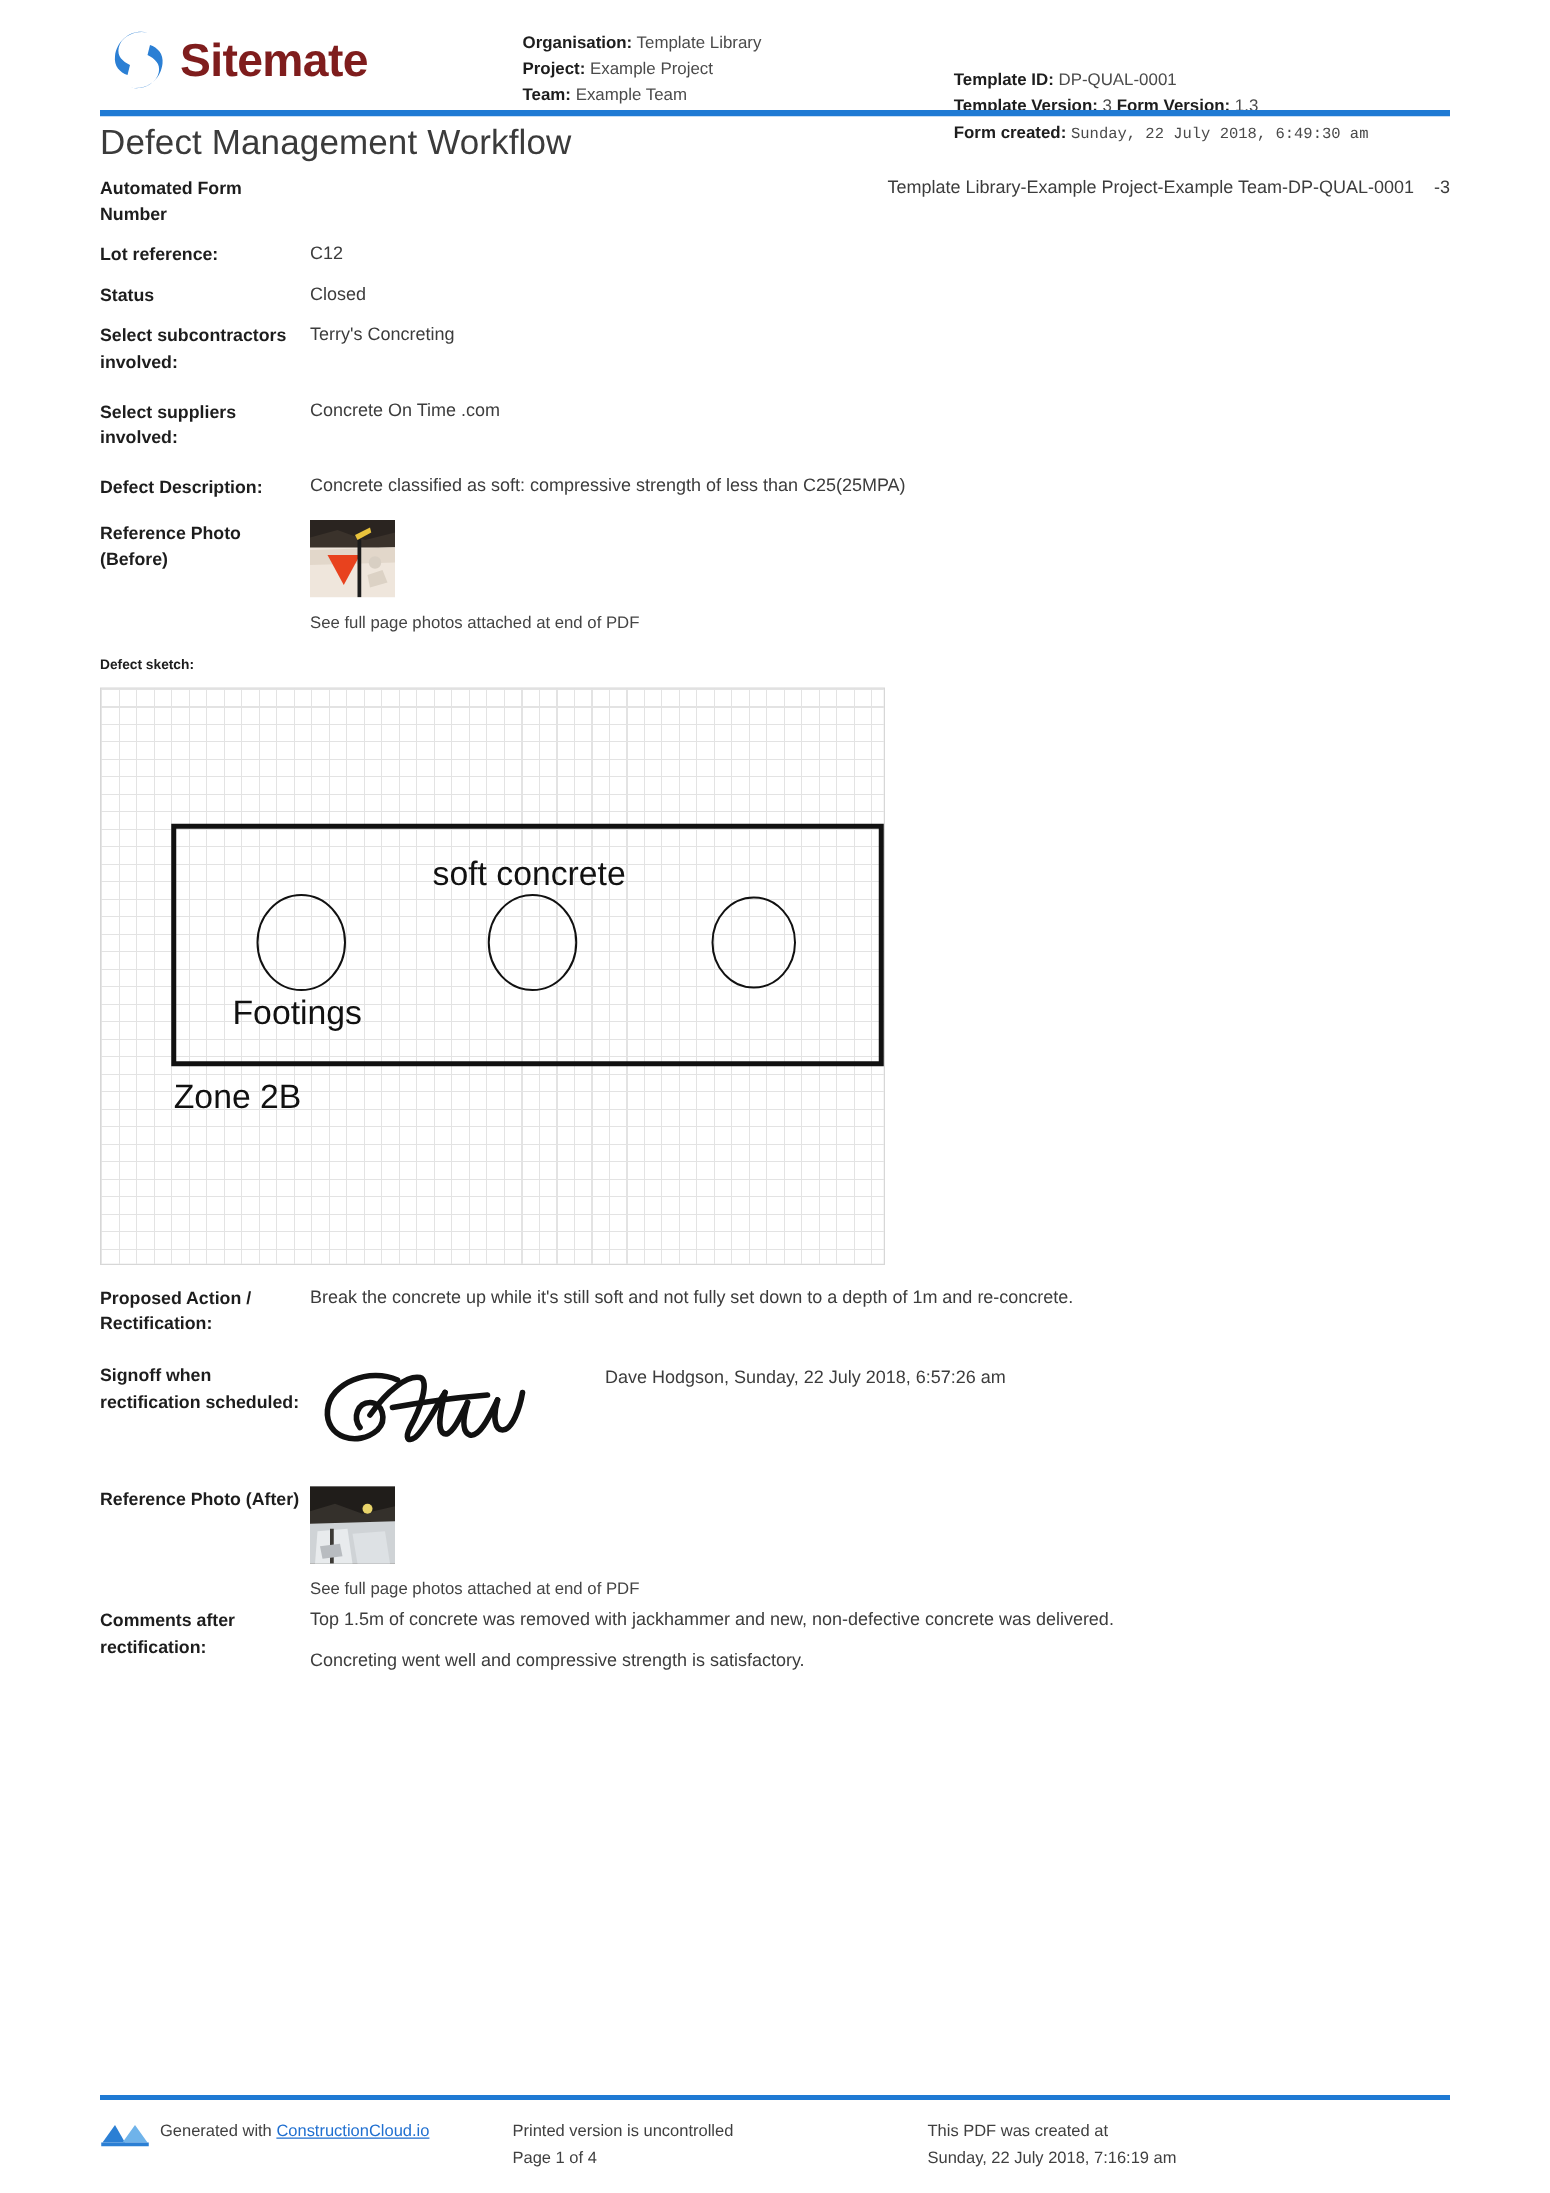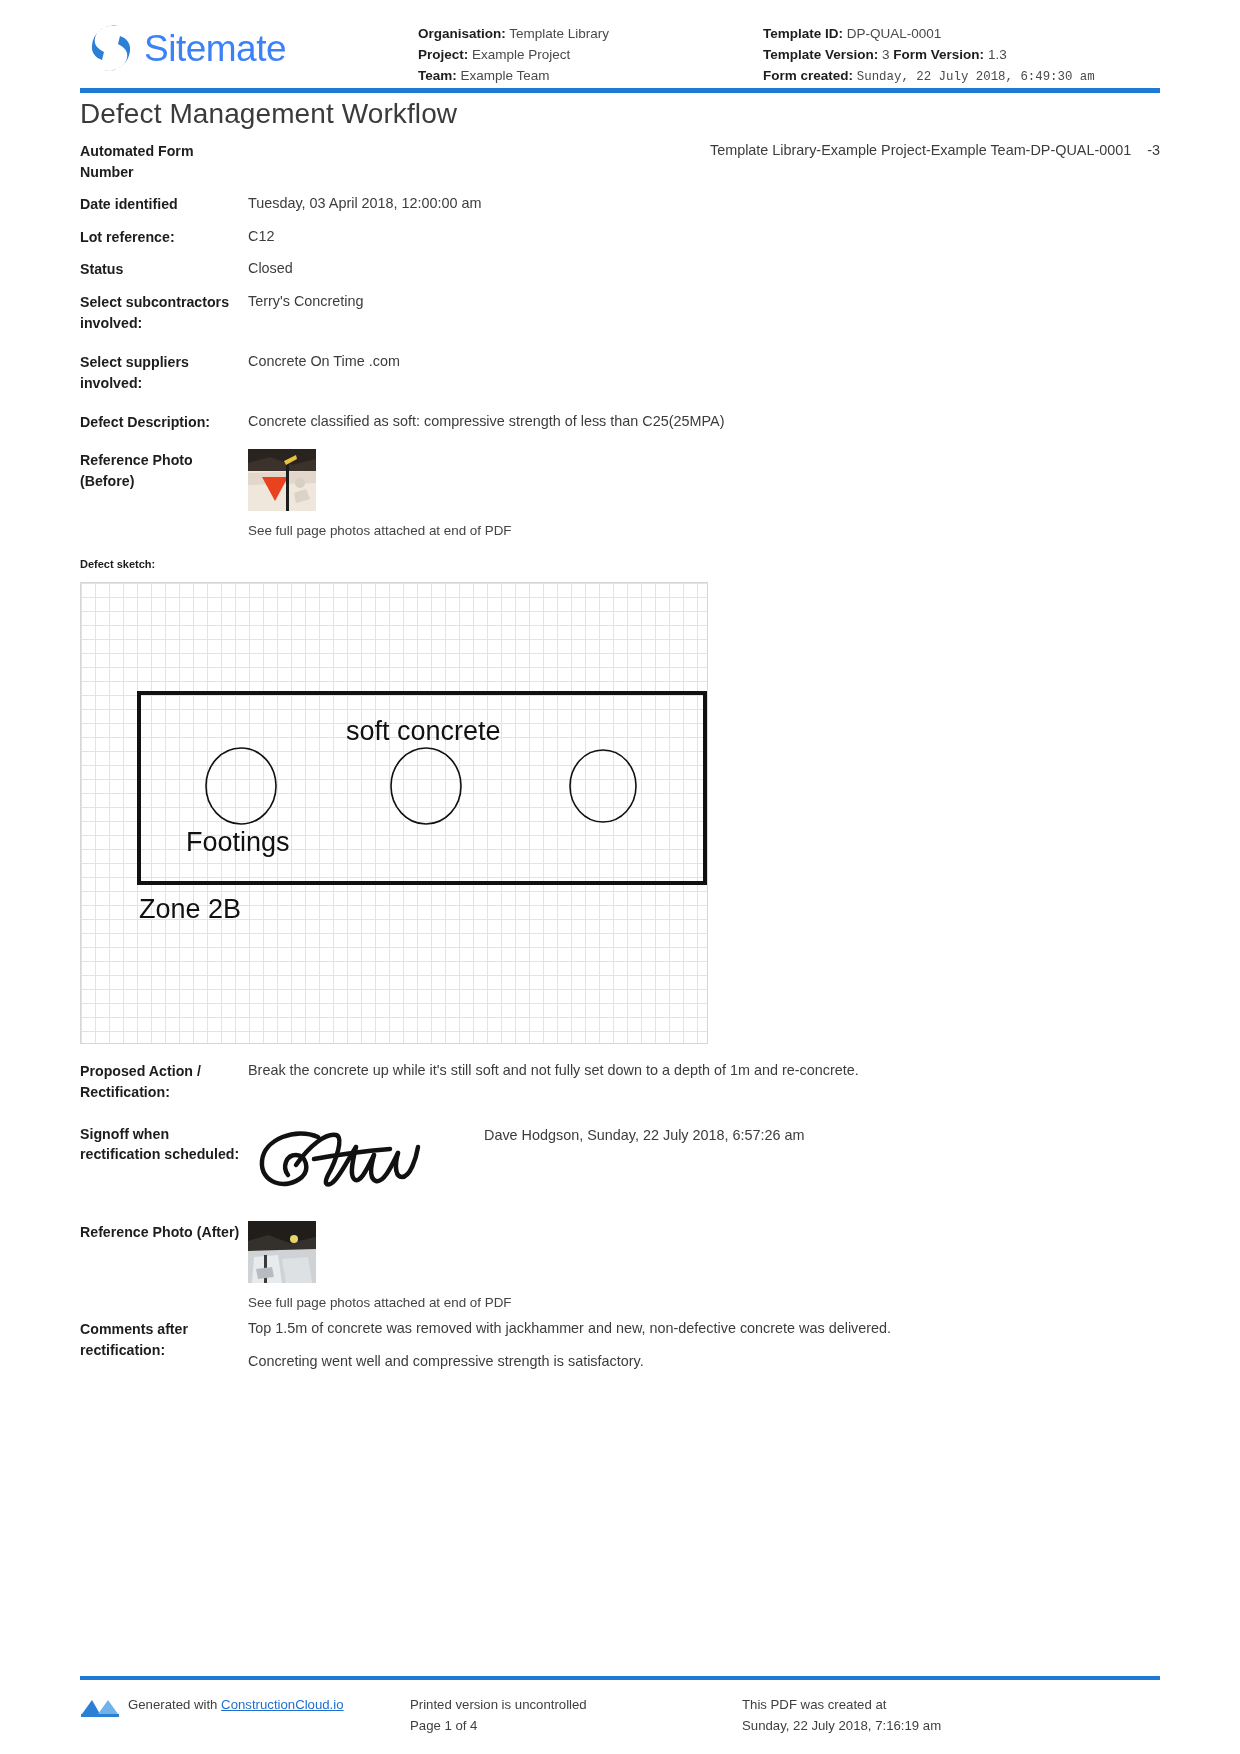--- a/index.html
+++ b/index.html
@@ -38,34 +38,34 @@
     padding-top: 4px;
   }
   .brand-mark {
     width: 46px;
     height: 52px;
     flex: 0 0 46px;
     margin-right: 10px;
   }
   .brand-name {
     font-size: 37px;
-    font-weight: normal;
-    color: #3b82f6;
+    font-weight: bold;
+    color: #7f1d1d;
     letter-spacing: -0.5px;
     line-height: 1;
   }
   .meta-col {
     flex: 0 0 auto;
     padding-top: 6px;
     line-height: 1.55;
     font-size: 13.5px;
     color: #3f3f3f;
   }
   .meta-col.left { width: 345px; }
-  .meta-col.right { width: auto; }
+  .meta-col.right { width: auto; margin-top: 30px; }
   .meta-row { white-space: nowrap; }
   .meta-label {
     font-weight: bold;
     color: #1d1d1d;
   }
   .meta-val { color: #4a4a4a; }
   .meta-val.small { font-size: 12.4px; font-family: Liberation Mono, monospace; }
 
   .header-rule {
     position: absolute;
@@ -245,24 +245,20 @@
 
     <h1 class="doc-title">Defect Management Workflow</h1>
 
     <div class="field">
       <div class="field-label">Automated Form Number</div>
       <div class="field-value indent">
         <span>Template Library-Example Project-Example Team-DP-QUAL-0001</span><span class="afn-suffix">-3</span>
       </div>
     </div>
 
-    <div class="field">
-      <div class="field-label">Date identified</div>
-      <div class="field-value">Tuesday, 03 April 2018, 12:00:00 am</div>
-    </div>
 
     <div class="field">
       <div class="field-label">Lot reference:</div>
       <div class="field-value">C12</div>
     </div>
 
     <div class="field">
       <div class="field-label">Status</div>
       <div class="field-value">Closed</div>
     </div>

